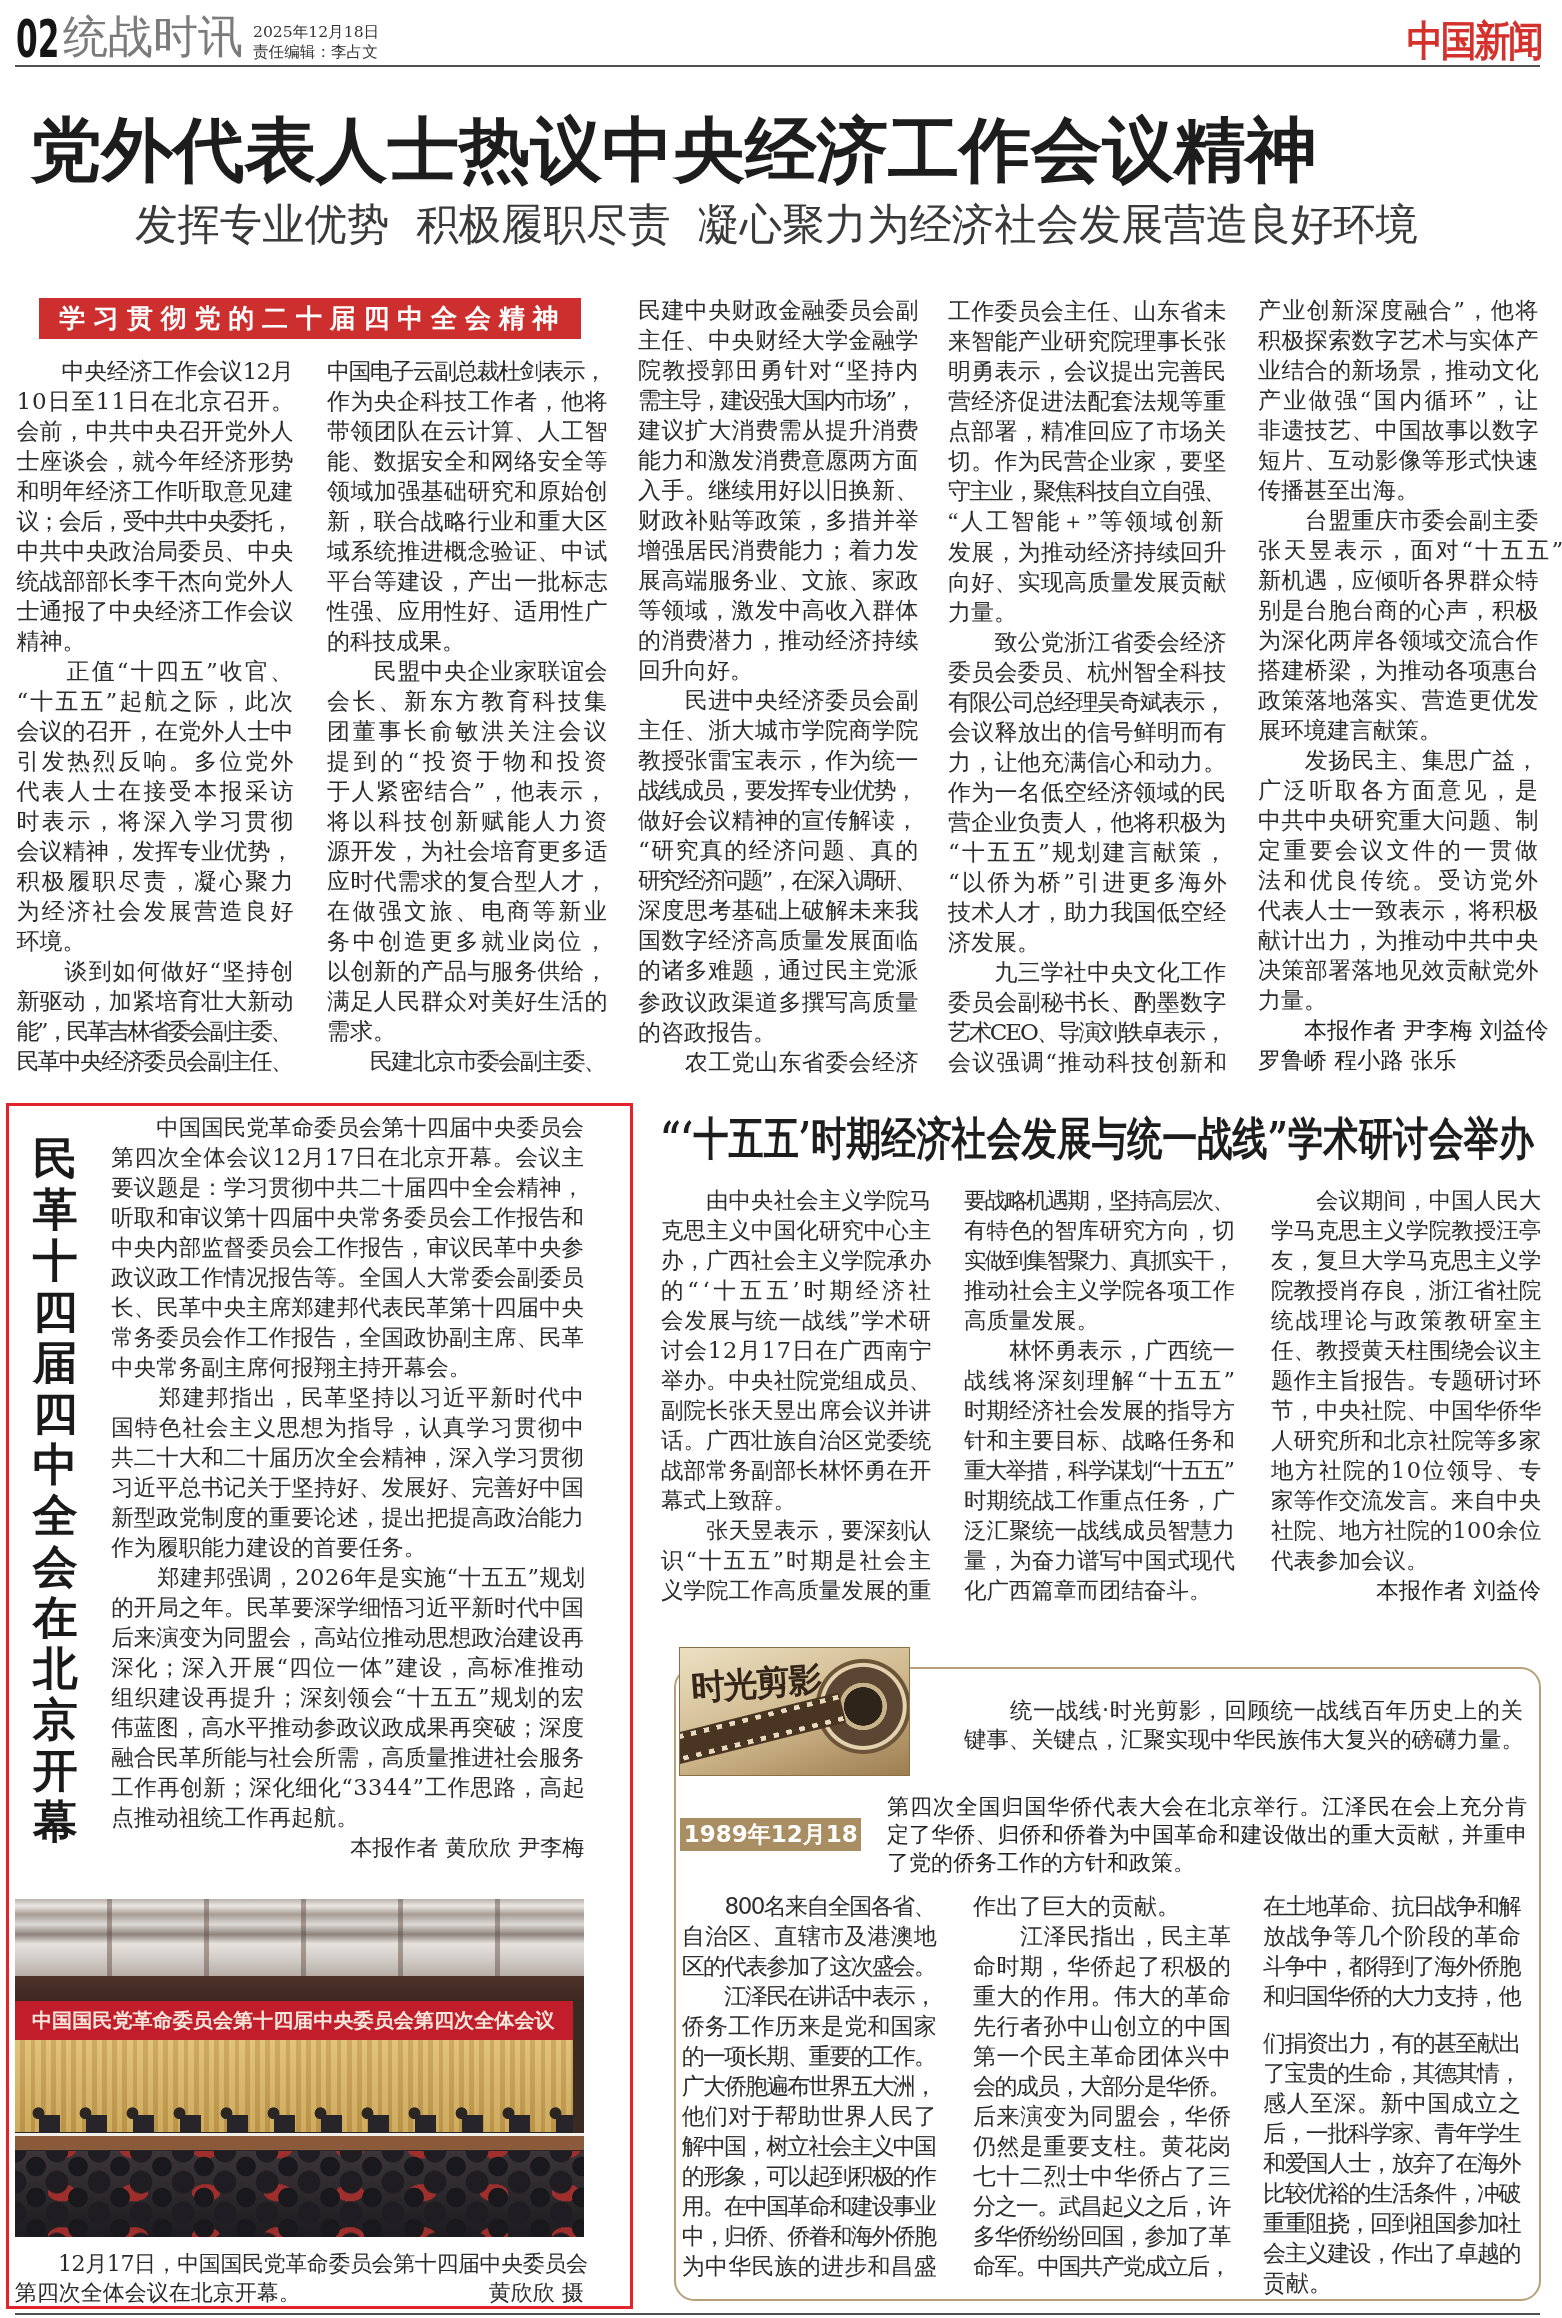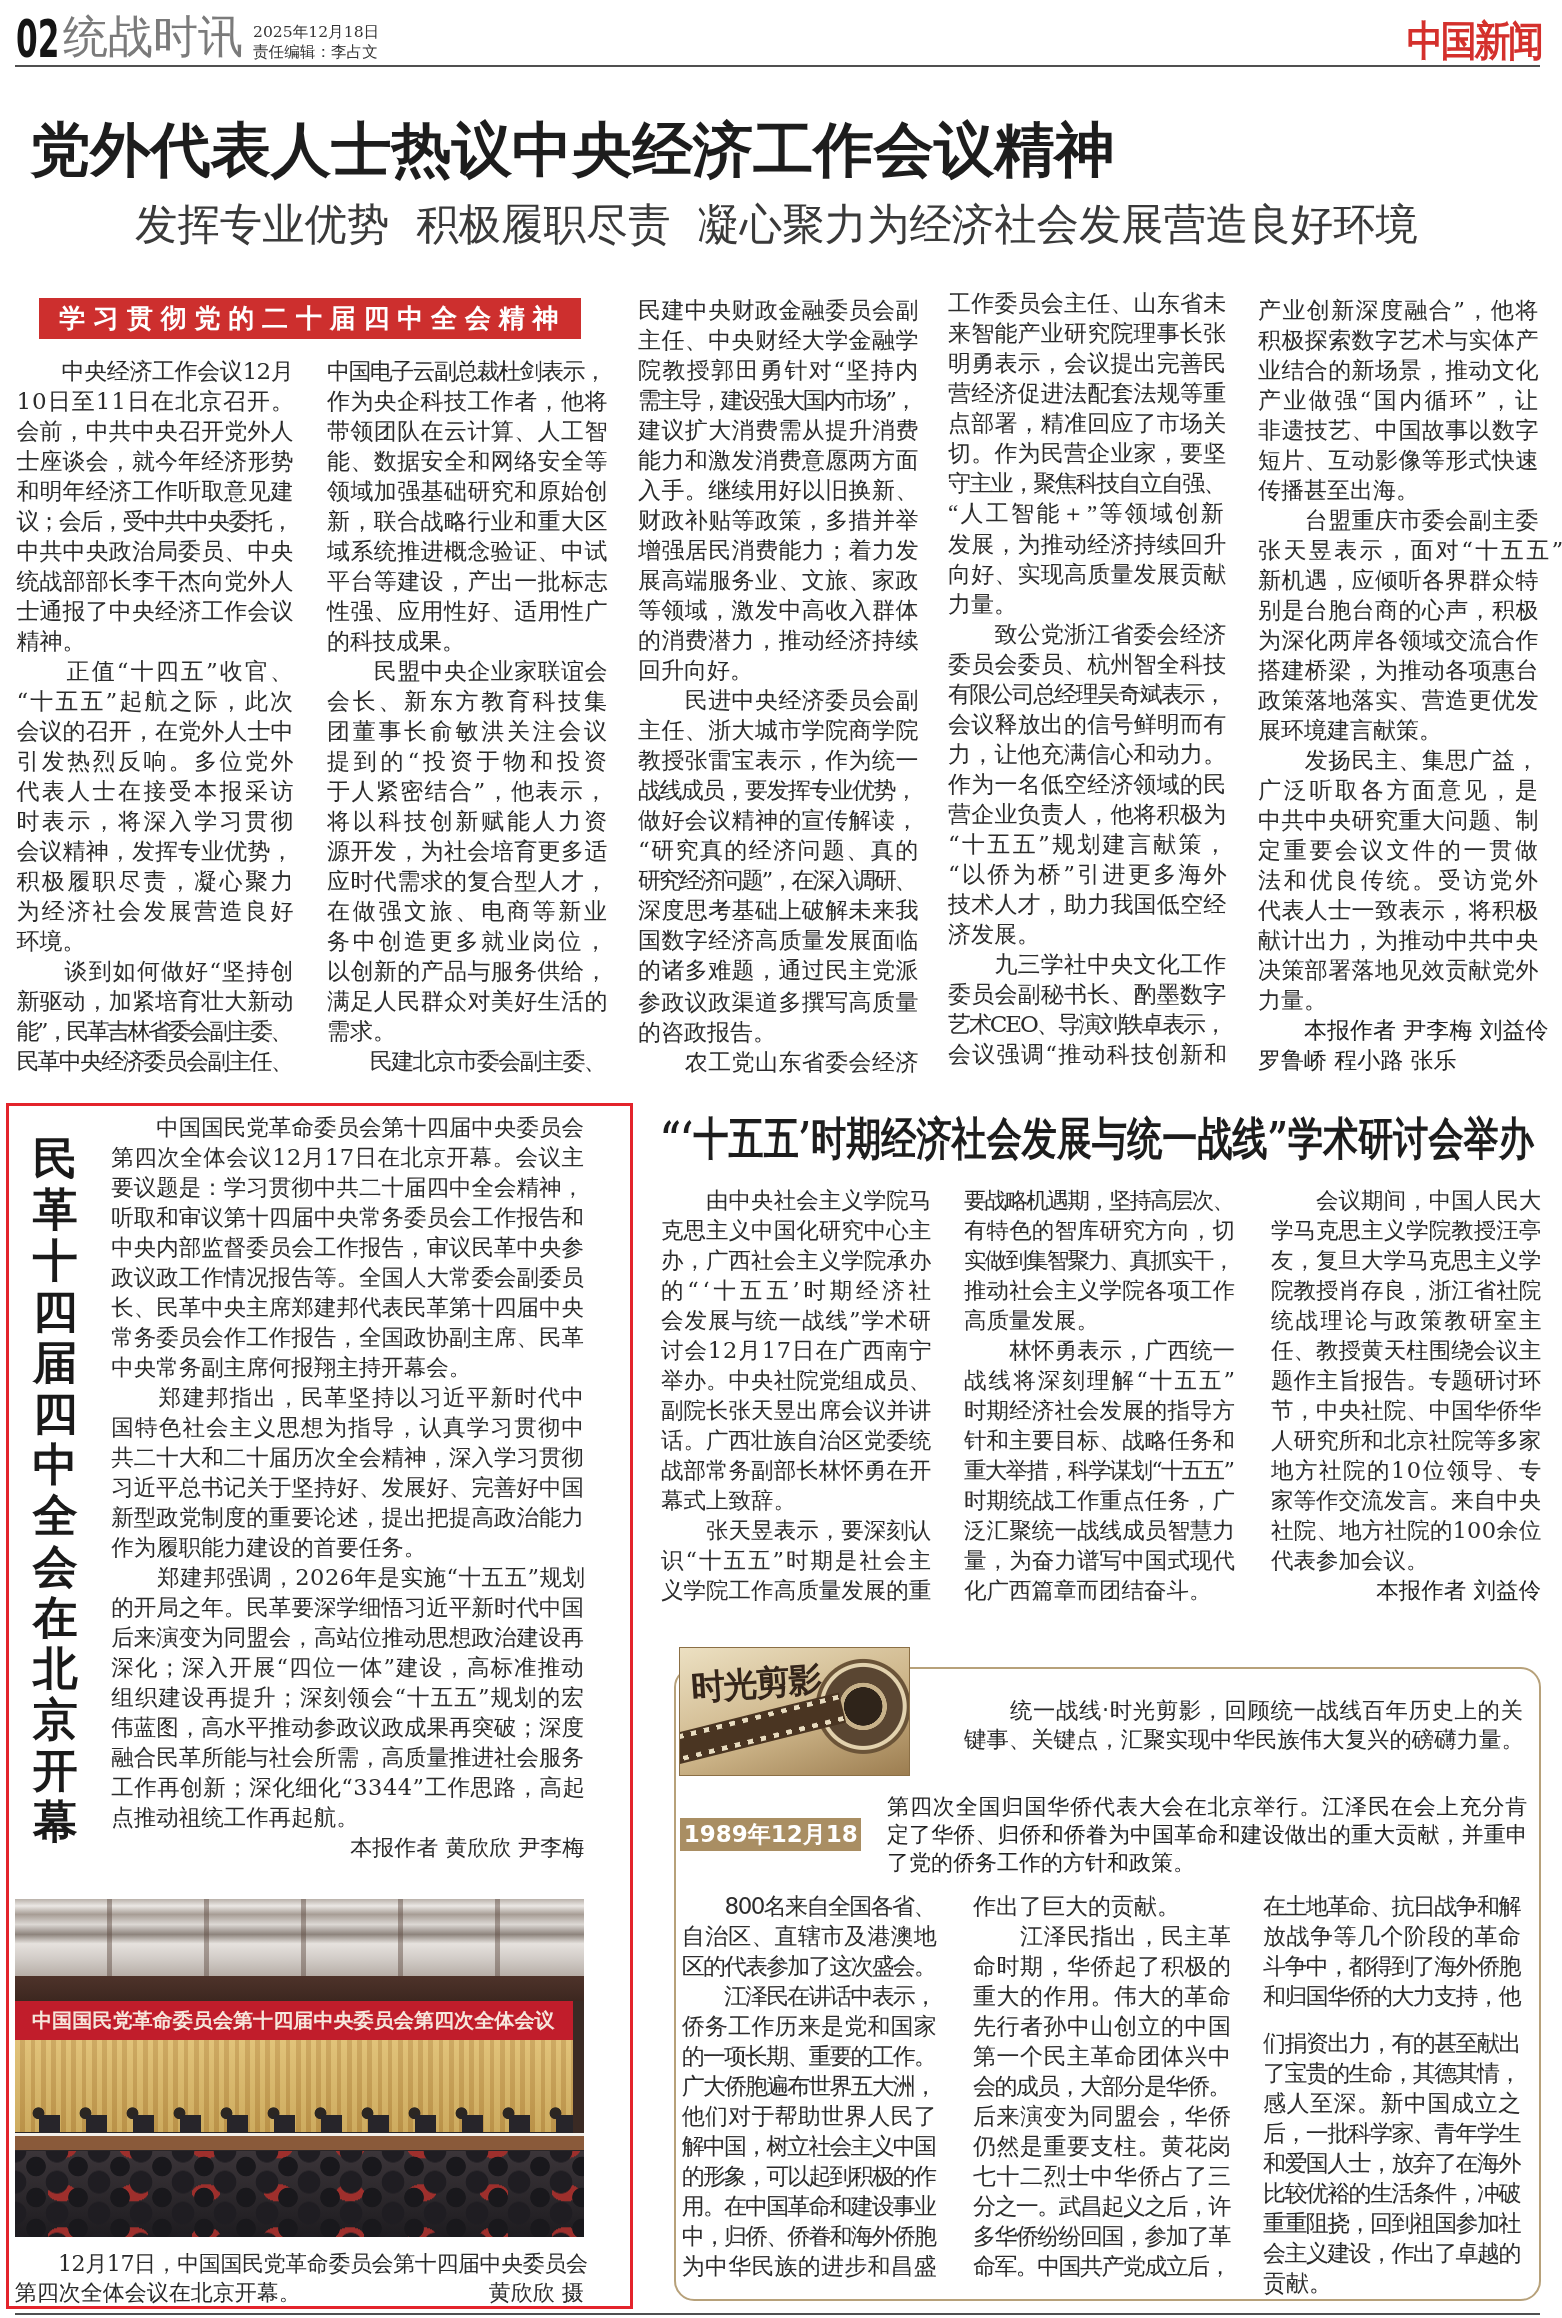--- a/index.html
+++ b/index.html
@@ -15,21 +15,21 @@
 
 
 .pgnum{left:15.6px;top:12.5px;font-size:52px;line-height:52px;font-weight:bold;color:#151515;transform:scaleX(.6);transform-origin:0 0}
 .secname{left:63px;top:11px;font-size:45px;line-height:52px;color:var(--section_gray,#7b7b7b)}
 .date{left:253px;top:23px;font-size:15.6px;line-height:19px;color:#333}
 .editor{left:253px;top:43px;font-size:15.6px;line-height:19px;color:#333}
 .rule{height:2.3px;background:#505050;left:15px;width:1525px}
 .logo{left:1407px;top:11px;width:138px;font-size:36px;line-height:50px;color:var(--logo_red,#d4302c);font-weight:bold;letter-spacing:-2.3px;transform:scaleY(1.15);transform-origin:0 0}
 
 
-.headline{left:30px;top:106px;width:1494px;height:88px;font-size:59px;line-height:88px;font-weight:900;color:#1d1d1d}
+.headline{left:30px;top:106px;width:1494px;height:88px;font-size:70px;line-height:88px;font-weight:900;color:#1d1d1d}
 .subhead{left:135px;top:201px;width:1282px;font-size:43px;line-height:47px;color:#3a3a3a}
 .banner{left:39px;top:298px;width:542px;height:41px;background:var(--accent_red,#cd2f2e);color:#fff;font-size:26px;line-height:41px;font-weight:bold;letter-spacing:7.8px;padding-left:20.3px}
 .lcol{font-size:23px;line-height:30px;color:#2c2c2c}
 .byline{font-family:"DejaVu Sans","Liberation Sans",sans-serif;color:#222}
 
 
 .redbox{left:6.3px;top:1103px;width:627px;height:1206px;border:3.1px solid var(--frame_red,#e3232b)}
 .vtitle{left:21px;top:27px;width:50px;font-size:45px;line-height:51px;font-weight:bold;text-align:center;word-break:break-all;color:#1a1a1a}
 .mbody{left:102px;top:6.3px;width:473px;font-size:22.5px;line-height:30px;color:#2c2c2c}
 .mbyline{left:102px;top:727px;width:473px;text-align:right;font-size:22px;line-height:30px}
@@ -167,21 +167,21 @@
       <div class="ln"><span style="letter-spacing: 0.4px;">做好会议精神的宣传解读，</span></div>
       <div class="ln"><span style="letter-spacing: 1.4px;">“研究真的经济问题、真的</span></div>
       <div class="ln"><span style="letter-spacing: -2.4px;">研究经济问题”，在深入调研、</span></div>
       <div class="ln"><span style="letter-spacing: 0.4px;">深度思考基础上破解未来我</span></div>
       <div class="ln"><span style="letter-spacing: 0.4px;">国数字经济高质量发展面临</span></div>
       <div class="ln"><span style="letter-spacing: 0.4px; font-family: Liberation Mono, monospace;">的诸多难题，通过民主党派</span></div>
       <div class="ln"><span style="letter-spacing: 0.4px;">参政议政渠道多撰写高质量</span></div>
       <div class="ln"><span>的咨政报告。</span></div>
       <div class="ln"><span style="letter-spacing: 0.4px;">　　农工党山东省委会经济</span></div>
     </div>
-  <div class="abs lcol" style="left:948px;top:288px;width:278px">
+  <div class="abs lcol" style="left:948px;top:296px;width:278px">
       <div class="ln"><span style="letter-spacing: 0.2px;">工作委员会主任、山东省未</span></div>
       <div class="ln"><span style="letter-spacing: 0.2px;">来智能产业研究院理事长张</span></div>
       <div class="ln"><span style="letter-spacing: 0.2px;">明勇表示，会议提出完善民</span></div>
       <div class="ln"><span style="letter-spacing: 0.2px;">营经济促进法配套法规等重</span></div>
       <div class="ln"><span style="letter-spacing: 0.2px;">点部署，精准回应了市场关</span></div>
       <div class="ln"><span style="letter-spacing: 0.2px;">切。作为民营企业家，要坚</span></div>
       <div class="ln"><span style="letter-spacing: -1.7px;">守主业，聚焦科技自立自强、</span></div>
       <div class="ln"><span style="letter-spacing: 2.3px; font-family: Liberation Serif, serif;">“人工智能＋”等领域创新</span></div>
       <div class="ln"><span style="letter-spacing: 0.2px;">发展，为推动经济持续回升</span></div>
       <div class="ln"><span style="letter-spacing: 0.2px;">向好、实现高质量发展贡献</span></div>

